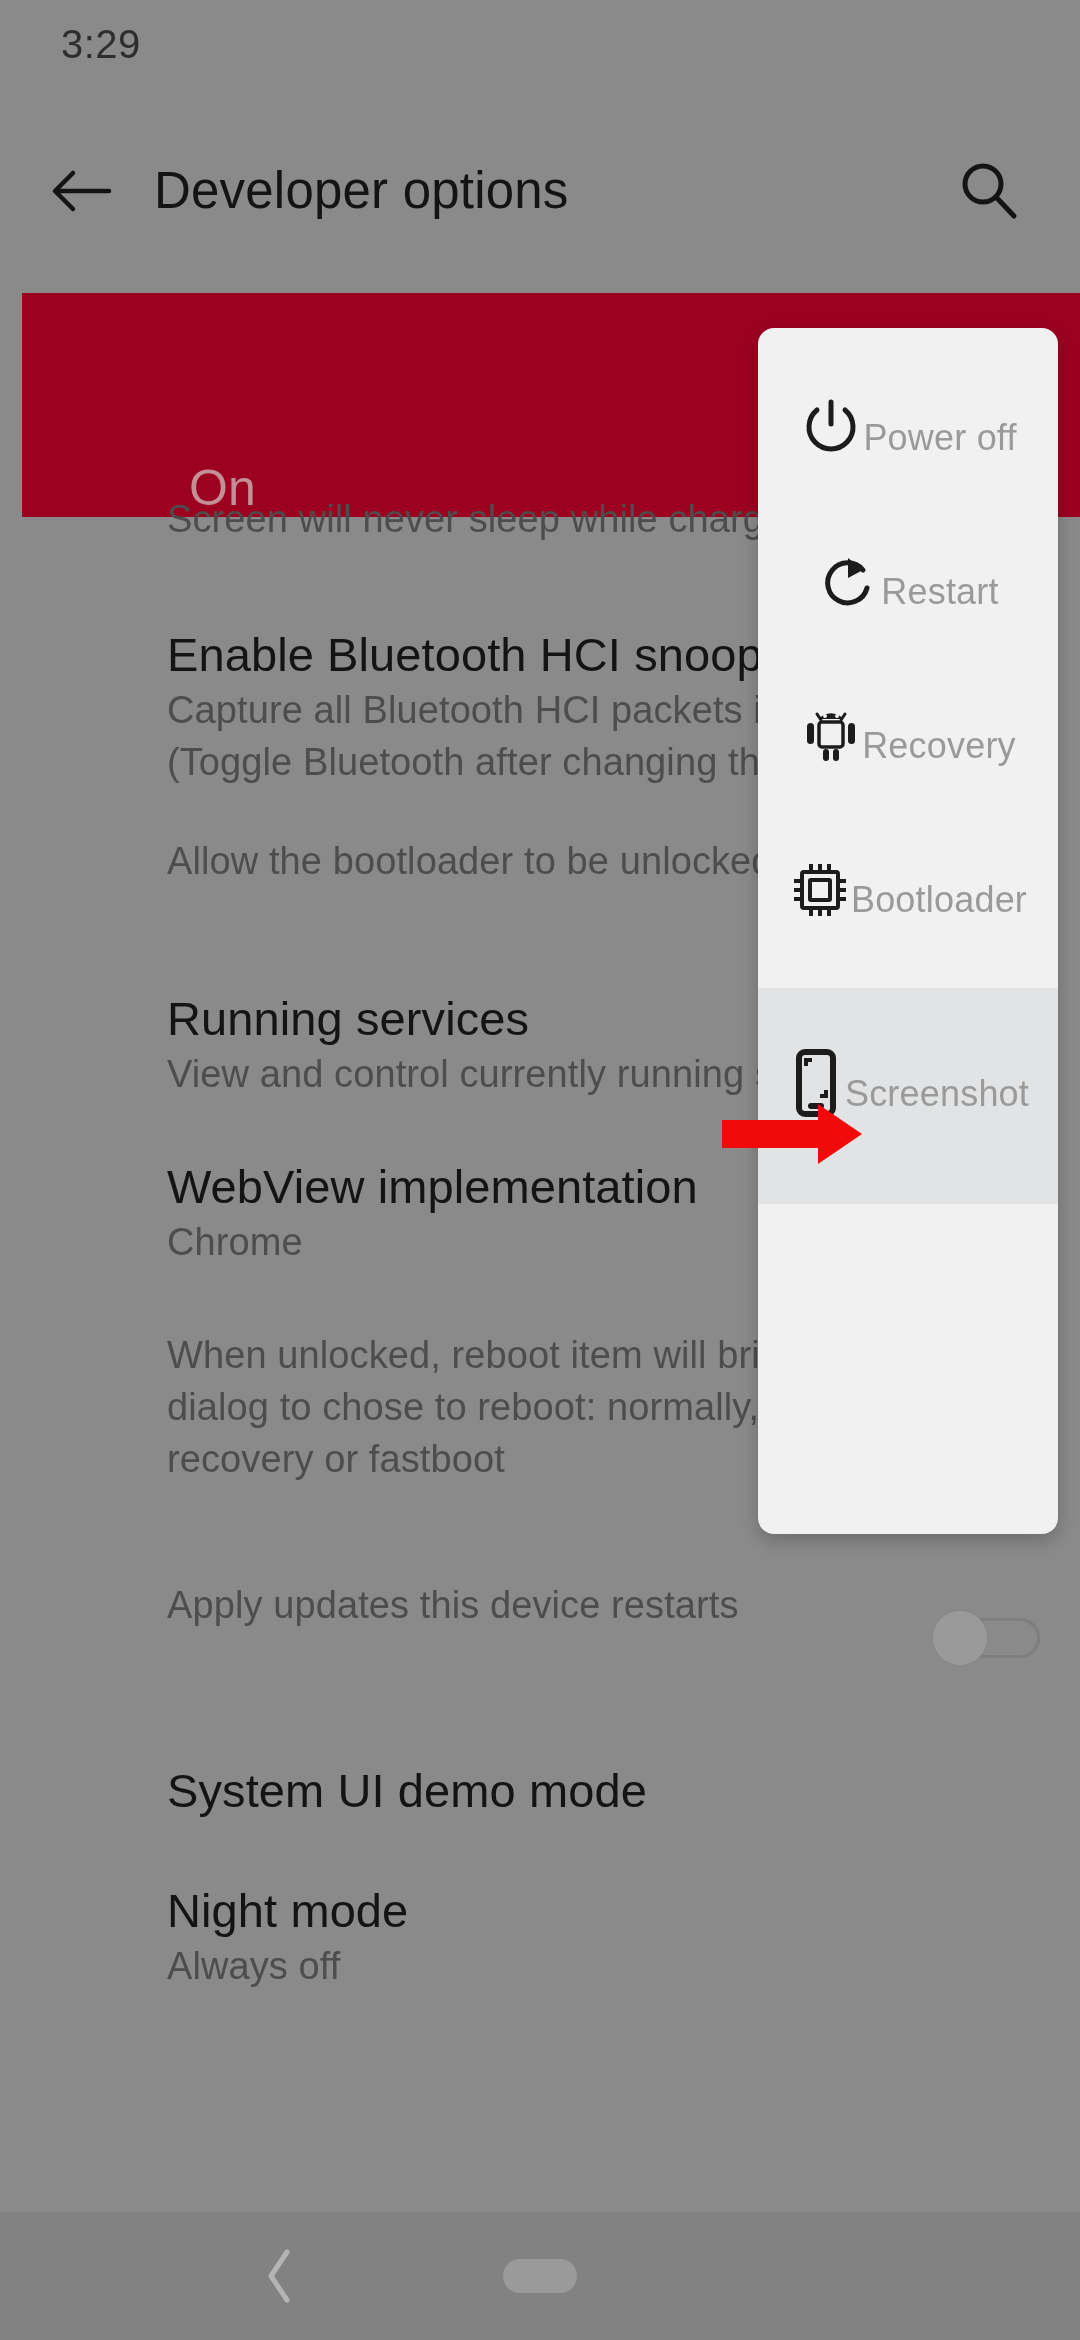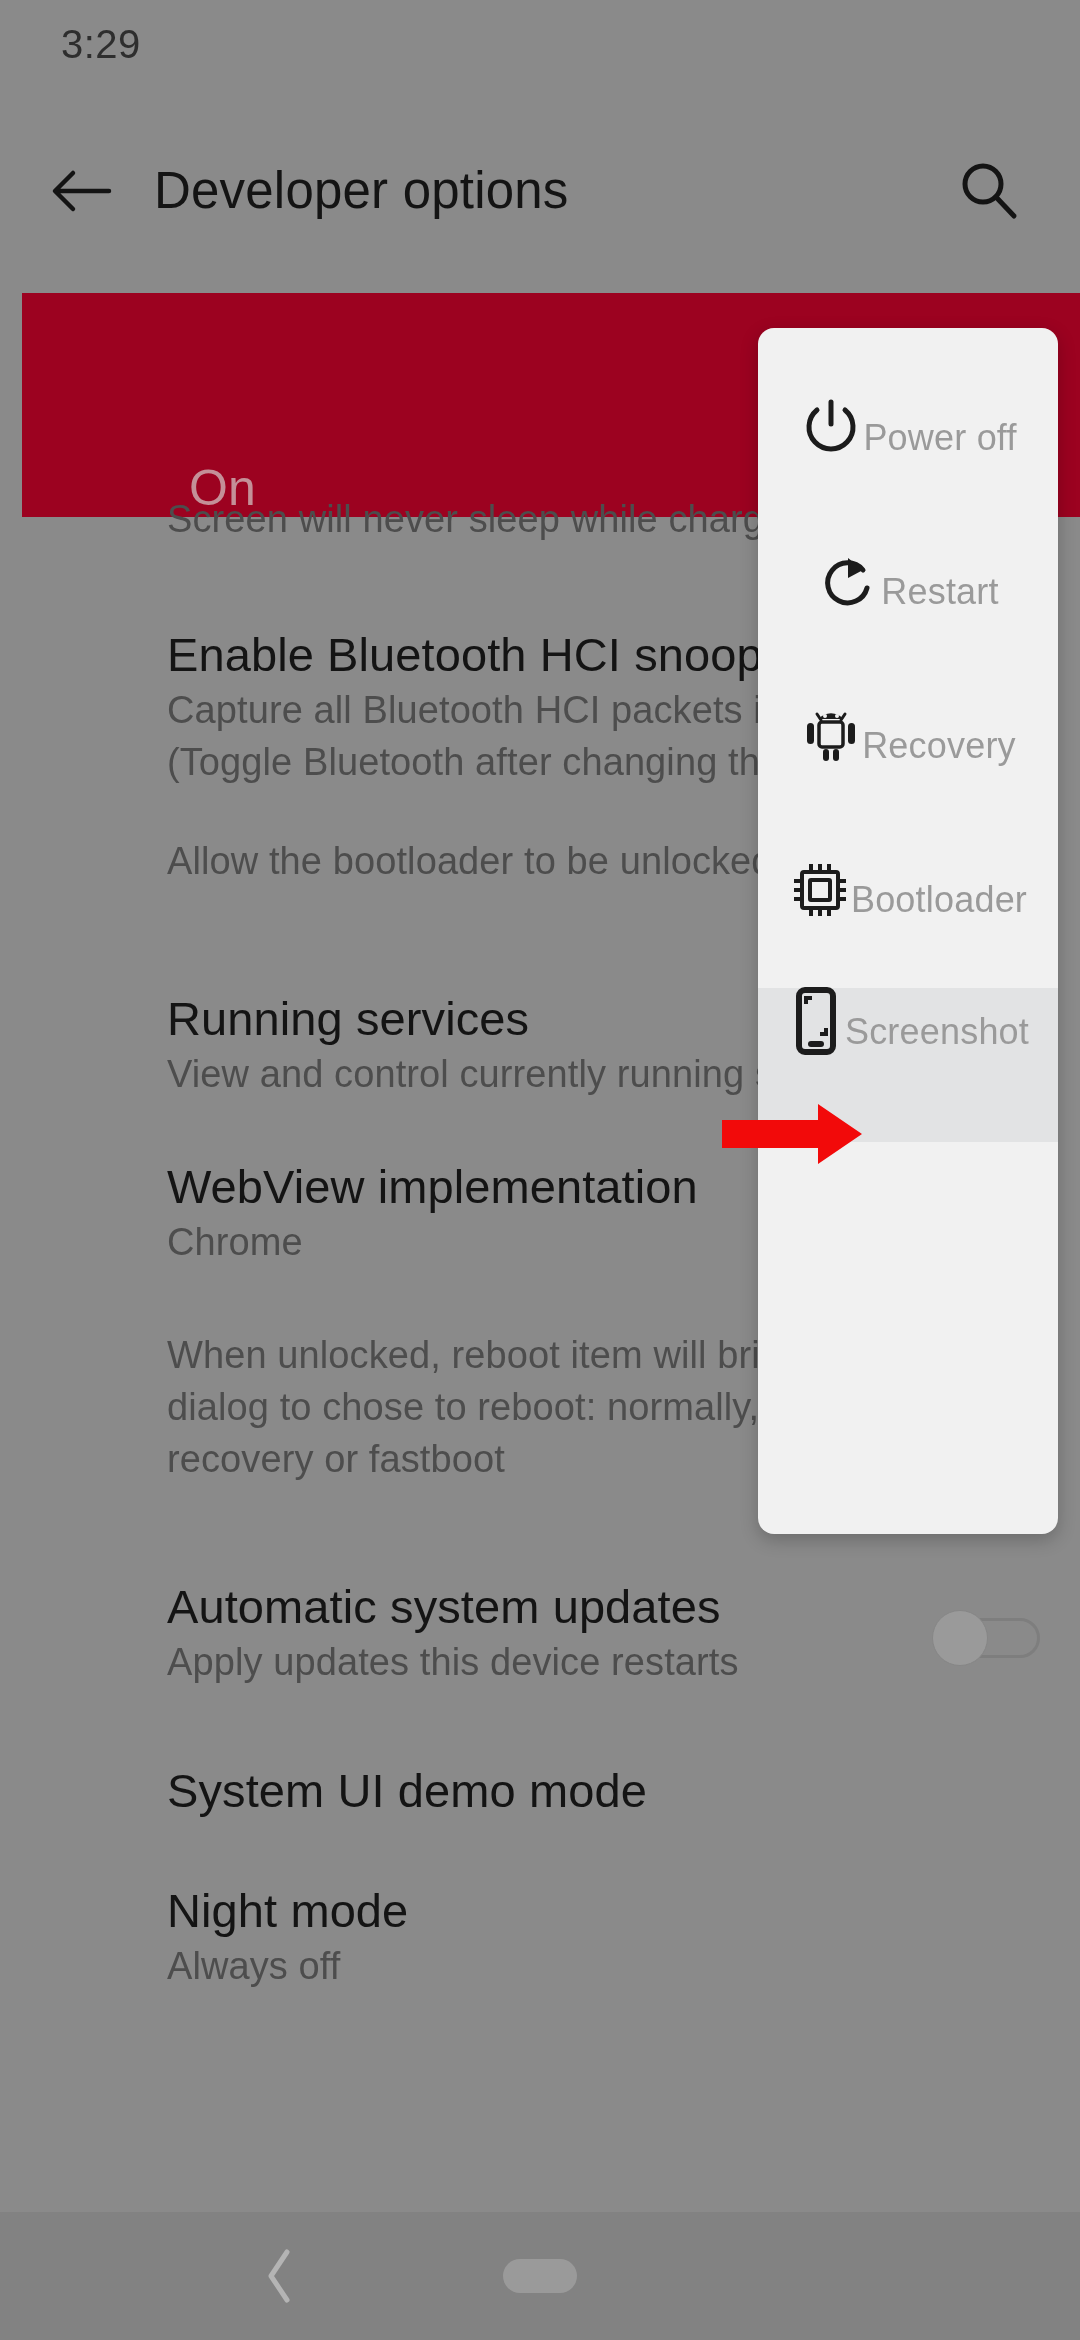--- a/index.html
+++ b/index.html
@@ -93,21 +93,21 @@
     width:100%;height:auto;
     display:flex;flex-direction:row;align-items:center;justify-content:center;
   }
   .pd-icon{height:68px;display:flex;align-items:center;justify-content:center;}
   .pd-label{
     margin-top:20px;font-size:36px;color:#9a9a9a;letter-spacing:.2px;
   }
   .pd-top{padding-top:66px;}
   .pd-gap{height:86px;}
   .pd-screenshot{
-    background:#e2e3e4;padding-bottom:86px;margin-top:64px;
+    background:#e2e3e4;padding-top:62px;padding-bottom:86px;margin-top:64px;
   }
 
   
   .red-arrow{
     position:absolute;left:722px;top:1102px;width:140px;height:64px;
   }
 
   
   .navbar{
     position:absolute;left:0;bottom:0;width:1080px;height:128px;
@@ -176,21 +176,20 @@
       <div class="row-sub">Chrome</div>
     </div>
 
     <div class="row" style="height:248px;padding-top:26px;">
       <div class="row-sub">When unlocked, reboot item will bring up a</div>
       <div class="row-sub">dialog to chose to reboot: normally, into</div>
       <div class="row-sub">recovery or fastboot</div>
     </div>
 
     <div class="row" style="height:172px;padding-top:28px;">
-      <div class="row-title">Automatic system updates</div>
       <div class="row-sub">Apply updates this device restarts</div>
       <div class="toggle">
         <span class="track"></span>
         <span class="thumb"></span>
       </div>
     </div>
 
     <div class="row" style="height:134px;padding-top:40px;">
       <div class="row-title">System UI demo mode</div>
     </div>

